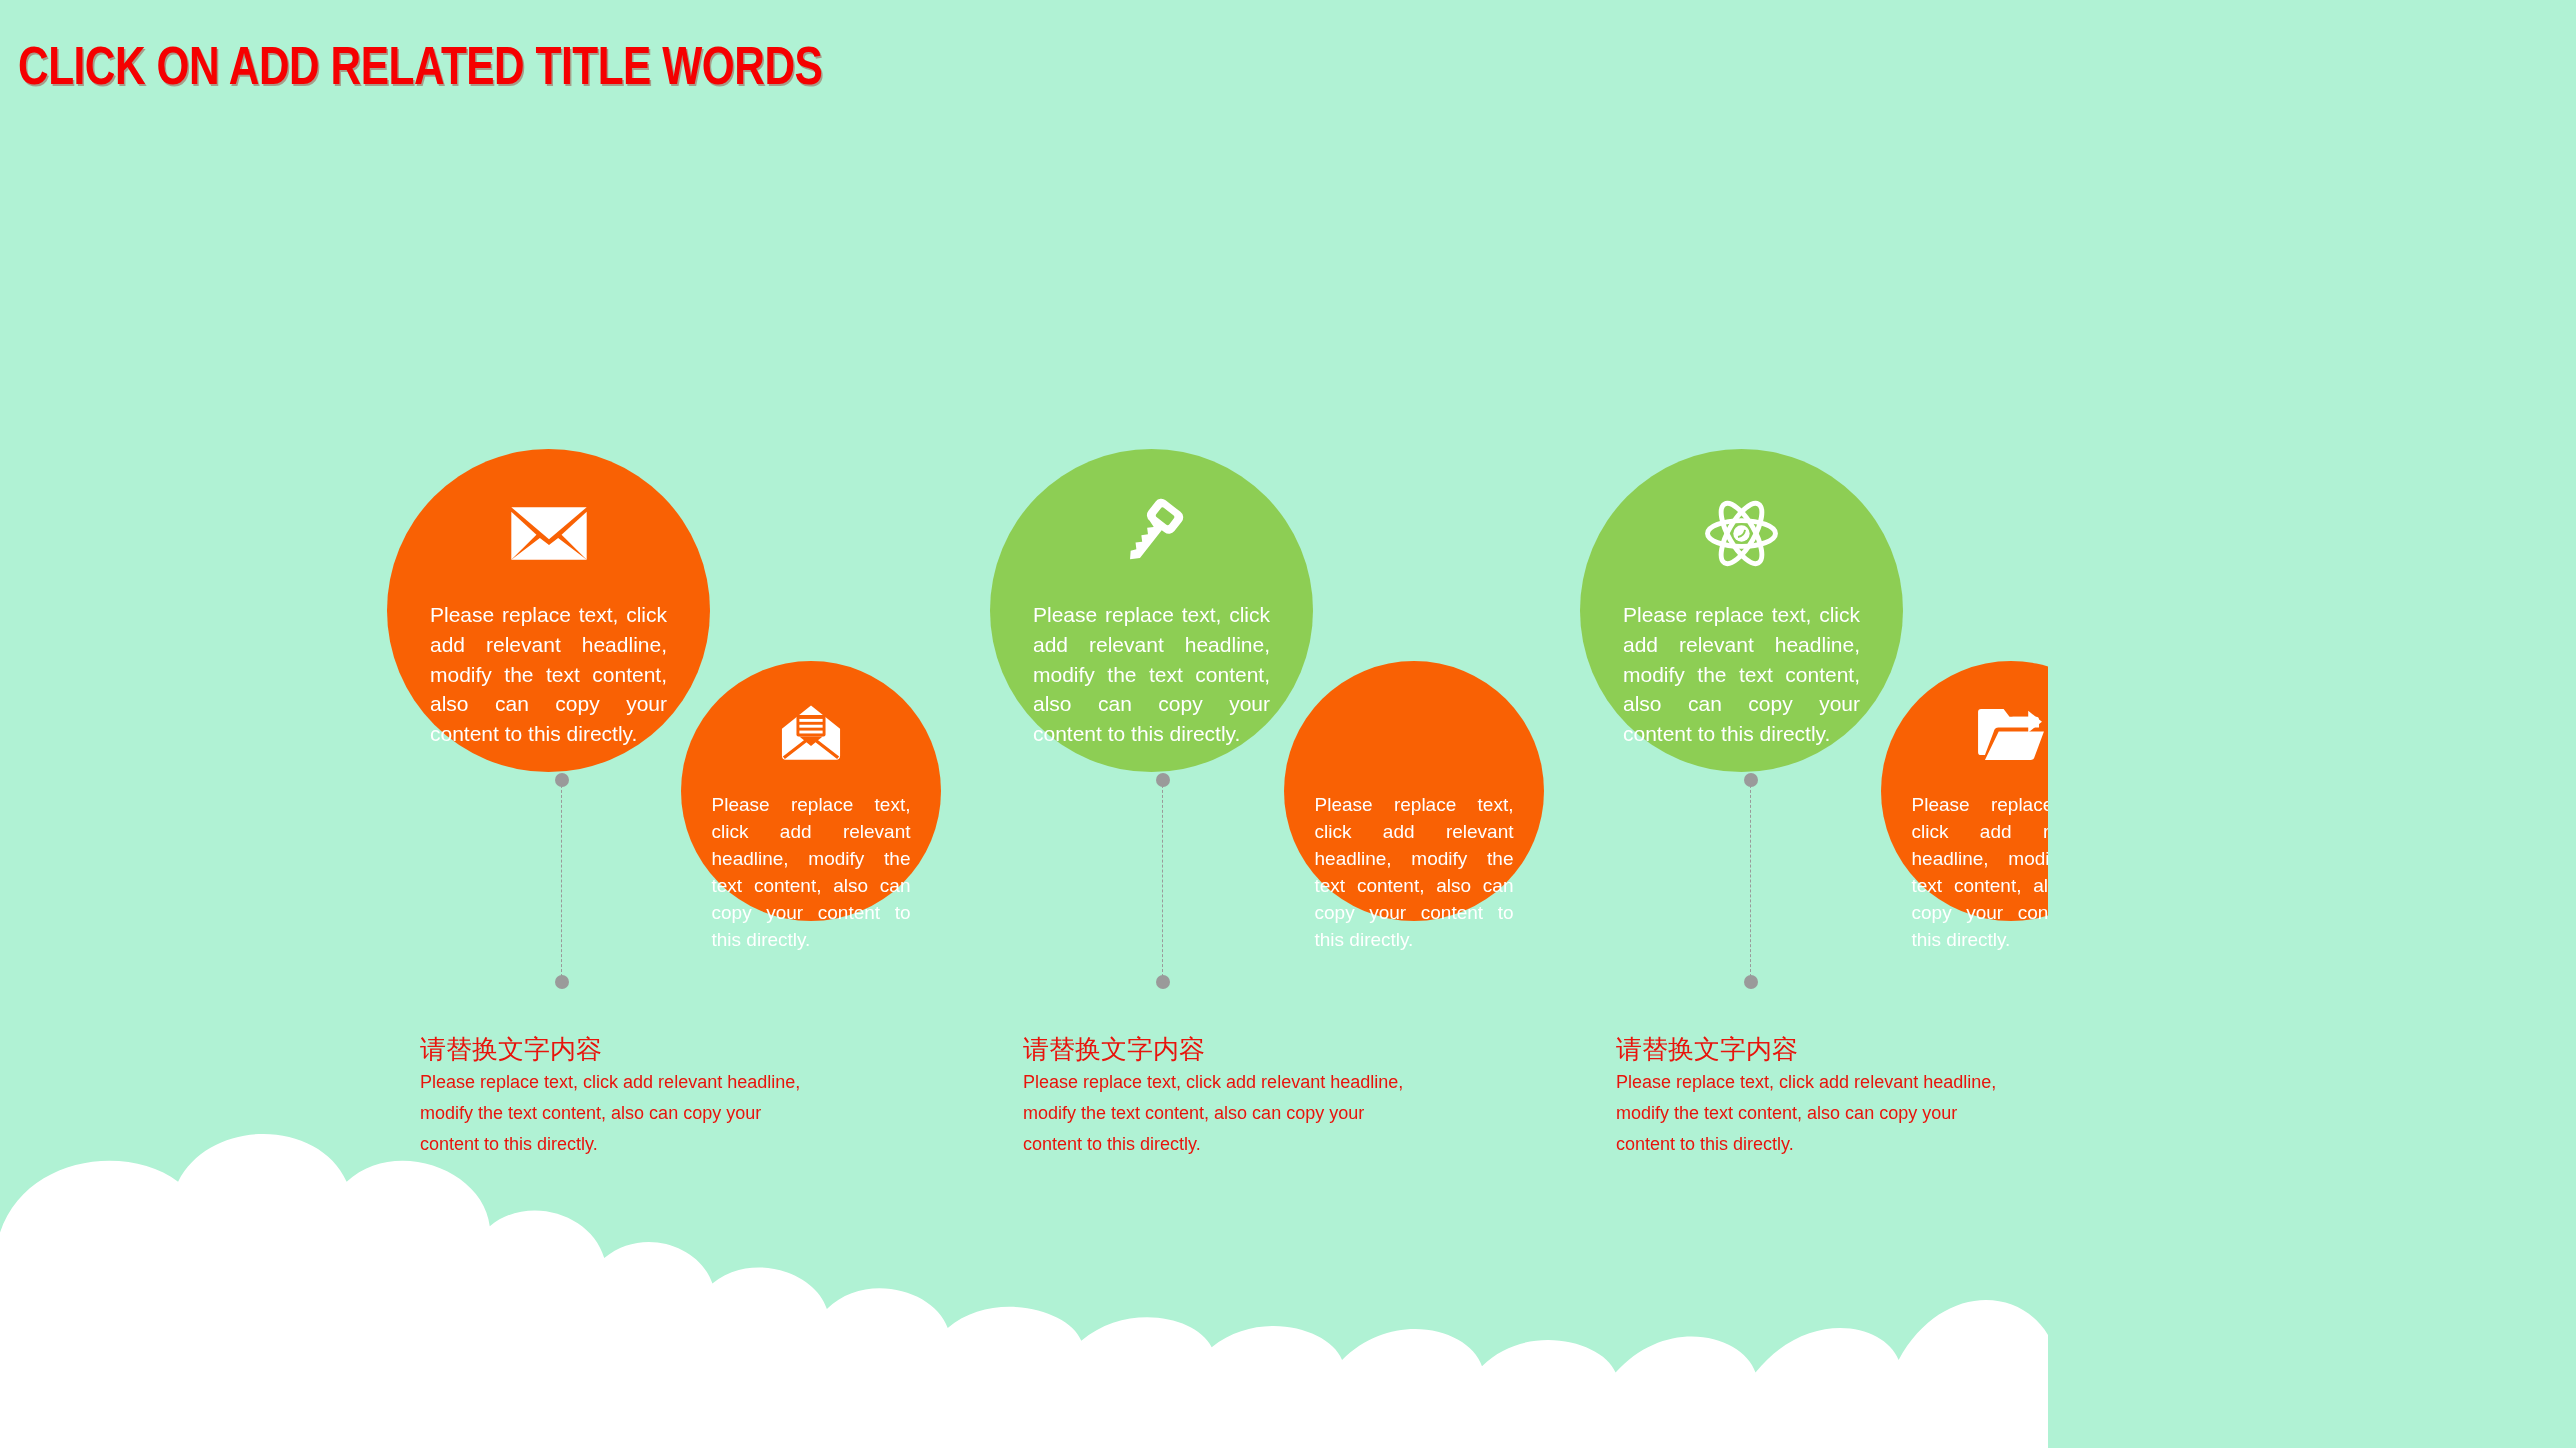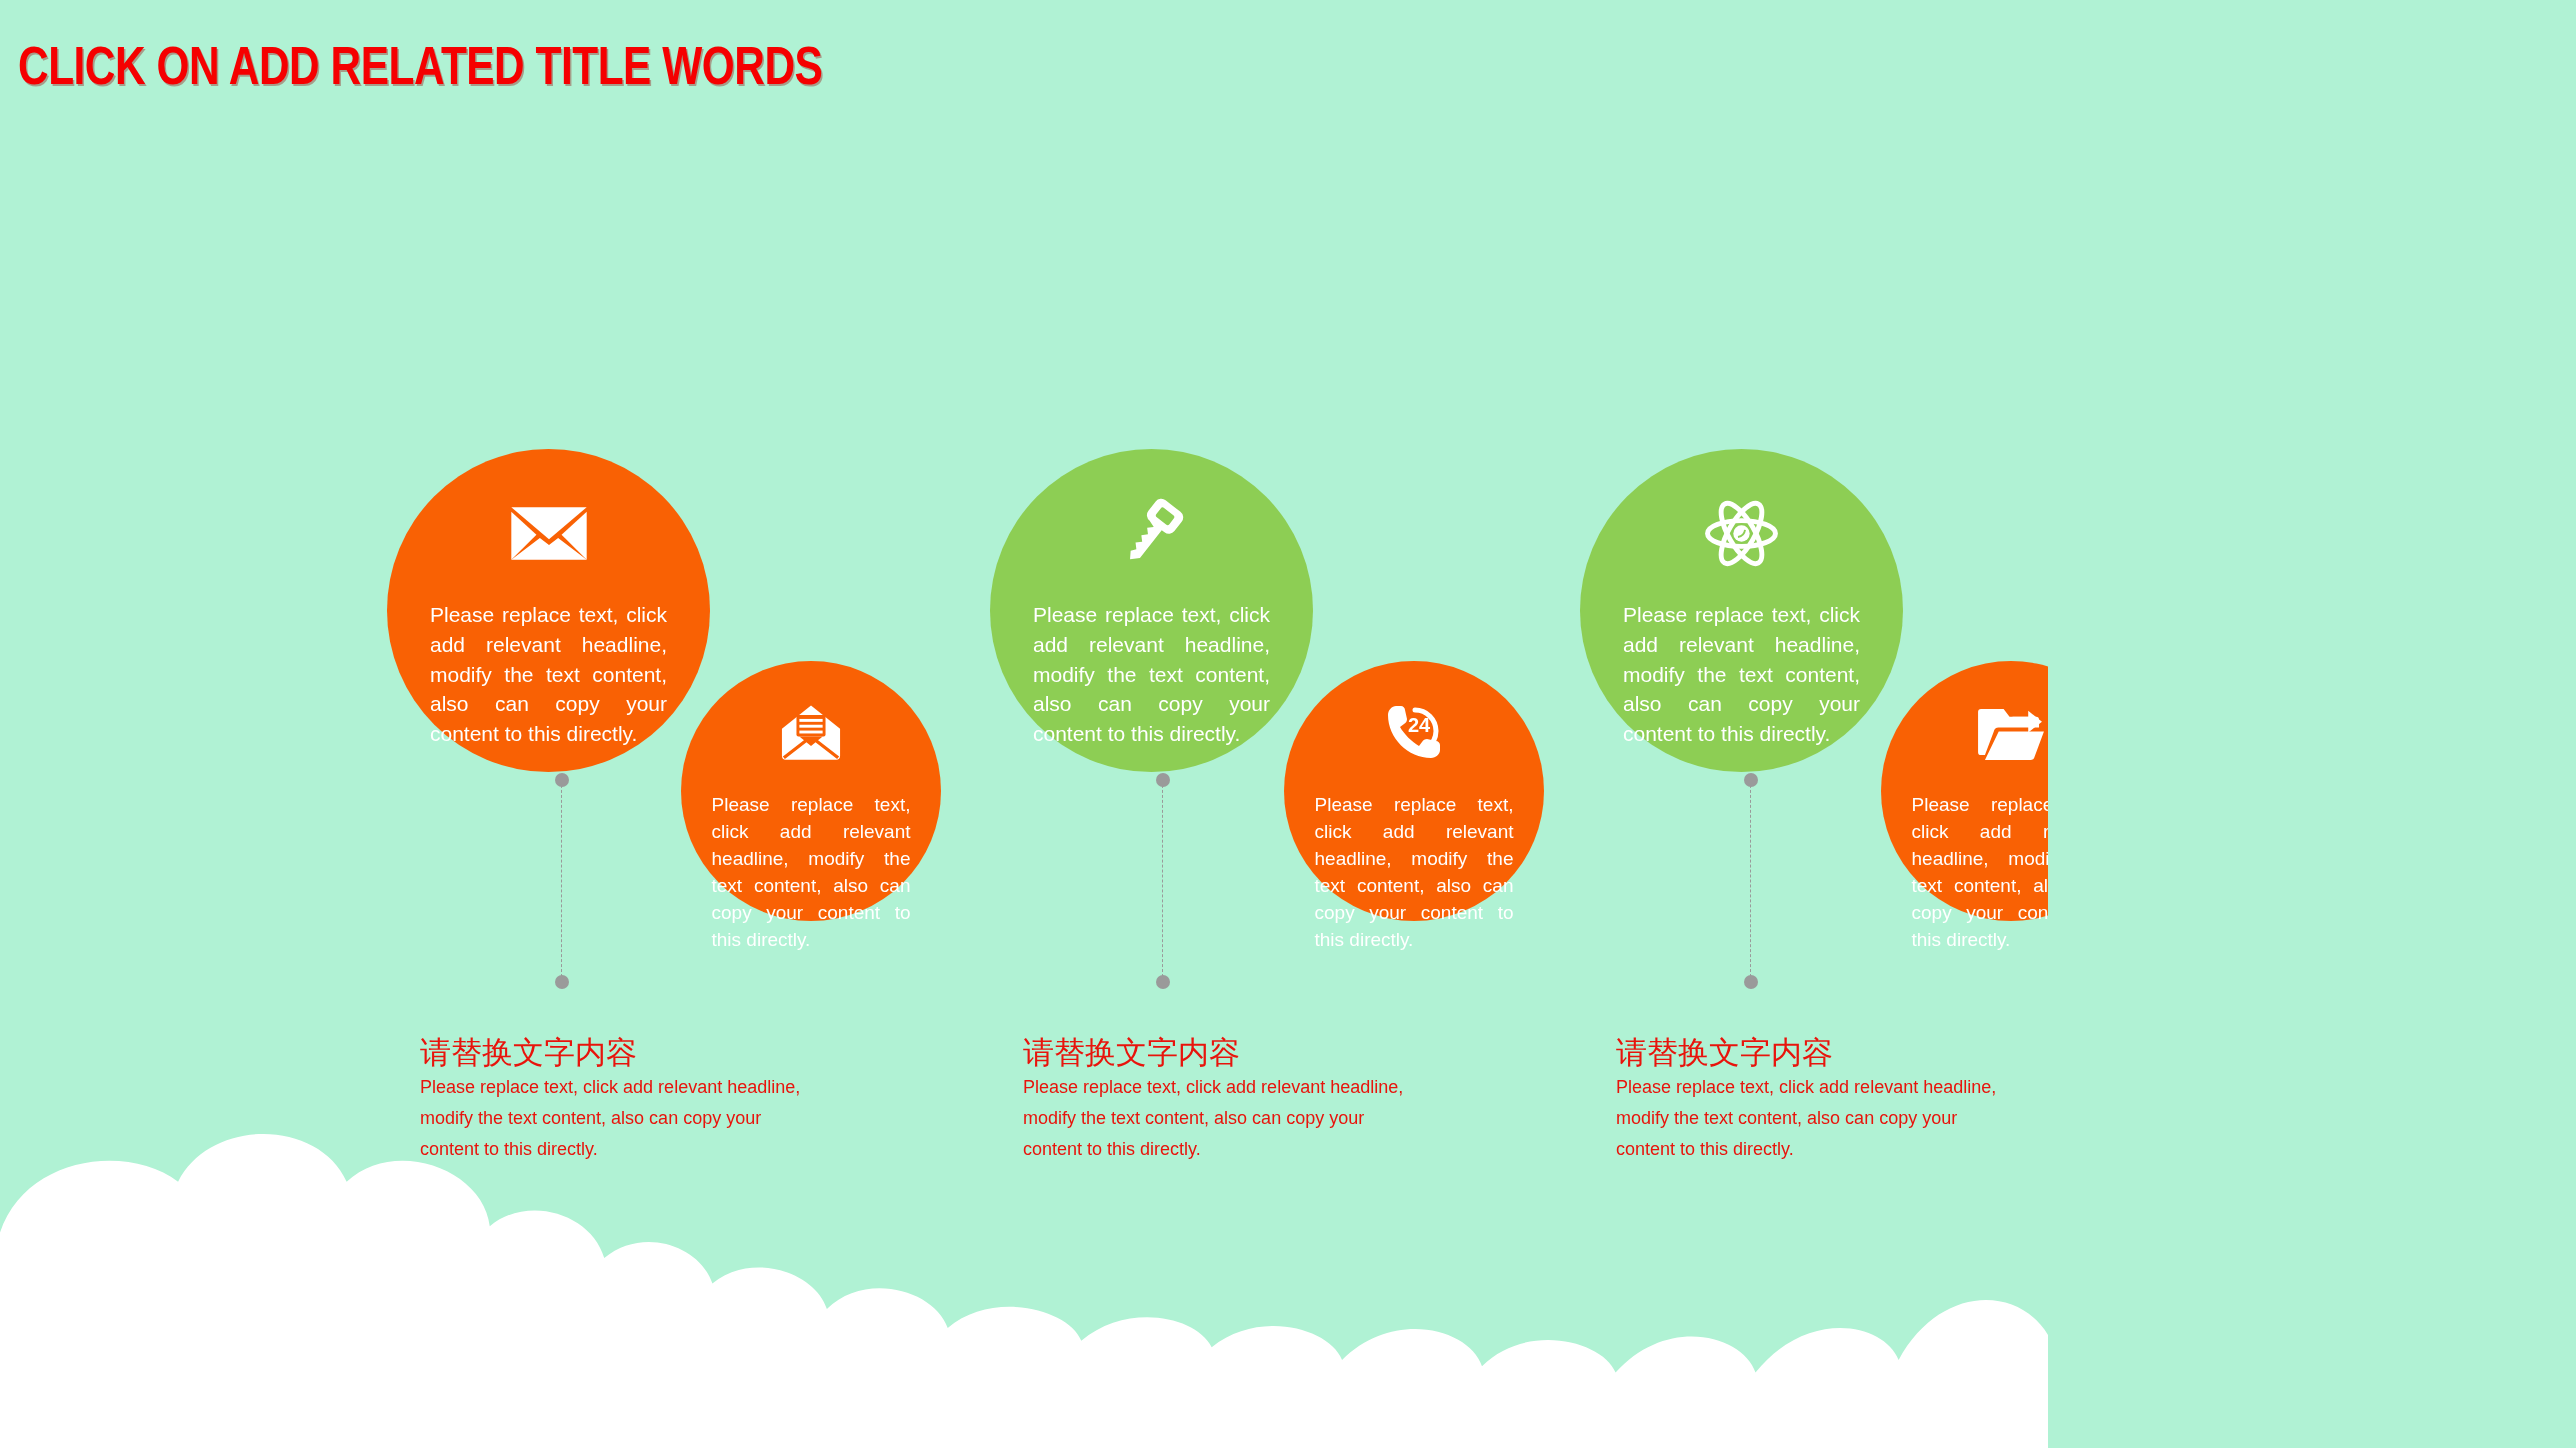--- a/index.html
+++ b/index.html
@@ -73,21 +73,21 @@
     position:absolute;left:0;width:14px;height:14px;border-radius:50%;
     background:#9a9a9a;
   }
   .connector .dot.top{top:0;}
   .connector .dot.bot{bottom:0;}
 
   
   .caption{position:absolute;width:394px;}
   .caption h3{
     margin:0 0 2.5px 0;
-    font-size:31px;
+    font-size:26px;
     line-height:1.12;
     font-weight:400;
     color:#e8140c;
     font-family:"DejaVu Sans", sans-serif;
   }
   .caption p{
     margin:0;
     font-size:18px;
     line-height:1.72;
     color:#e8140c;
@@ -152,27 +152,20 @@
         <rect x="20" y="28" width="24" height="3" fill="#fff"></rect>
         <path d="M20 34 L32 44 L44 34" fill="#f96104"></path>
         <path d="M4 56 L30 36 M60 56 L34 36" stroke="#f96104" stroke-width="3.4" fill="none"></path>
         <path fill="#f96104" d="M32 40 L4 20 L4 17 L32 37 L60 17 L60 20 Z" opacity="0"></path>
       </svg>
     </div>
     <div class="btxt">Please replace text, click add relevant headline, modify the text content, also can copy your content to this directly.</div>
   </div>
 
   <div class="bubble small orange" style="left:1284px;top:661px;">
-    <div class="ico">
-      <svg width="64" height="64" viewBox="0 0 64 64">
-        <path fill="#fff" d="M14 6 C10 6 6 10 6 15 C6 38 26 58 49 58 C54 58 58 54 58 50 L58 45 C58 43 56 41 54 41 L45 39 C43 39 41 40 40 42 L37 46 C30 42 22 34 18 27 L22 24 C24 23 25 21 25 19 L23 10 C23 8 21 6 19 6 Z"></path>
-        <path fill="none" stroke="#fff" stroke-width="5" stroke-linecap="round" d="M33 10 A21 21 0 0 1 54 31 A21 21 0 0 1 45 48"></path>
-        <text x="37" y="32" font-family="Liberation Sans, sans-serif" font-size="20" font-weight="700" fill="#fff" text-anchor="middle">24</text>
-      </svg>
-    </div>
     <div class="btxt">Please replace text, click add relevant headline, modify the text content, also can copy your content to this directly.</div>
   </div>
 
   <div class="bubble small orange" style="left:1881px;top:661px;">
     <div class="ico">
       <svg width="69" height="59" viewBox="0 0 70 60">
         <path fill="#fff" d="M4 6 L27 6 L33 14 L60 14 A3 3 0 0 1 63 17 L63 25 L22 25 A5 5 0 0 0 17 29 L8 53 L4 53 A3 3 0 0 1 1 50 L1 9 A3 3 0 0 1 4 6 Z"></path>
         <path fill="#fff" d="M22 29 L68 29 L58 56 A4 4 0 0 1 54 58 L8 58 Z"></path>
         <path fill="#fff" d="M36 14 L52 14 L52 8 L66 19 L52 30 L52 24 L36 24 Z"></path>
         <path fill="#f96104" d="M34 23 C36 19 41 16 49 16 L49 12 L62 19 L49 26 L49 22 C42 22 38 23 34 27 Z" opacity="0"></path>

